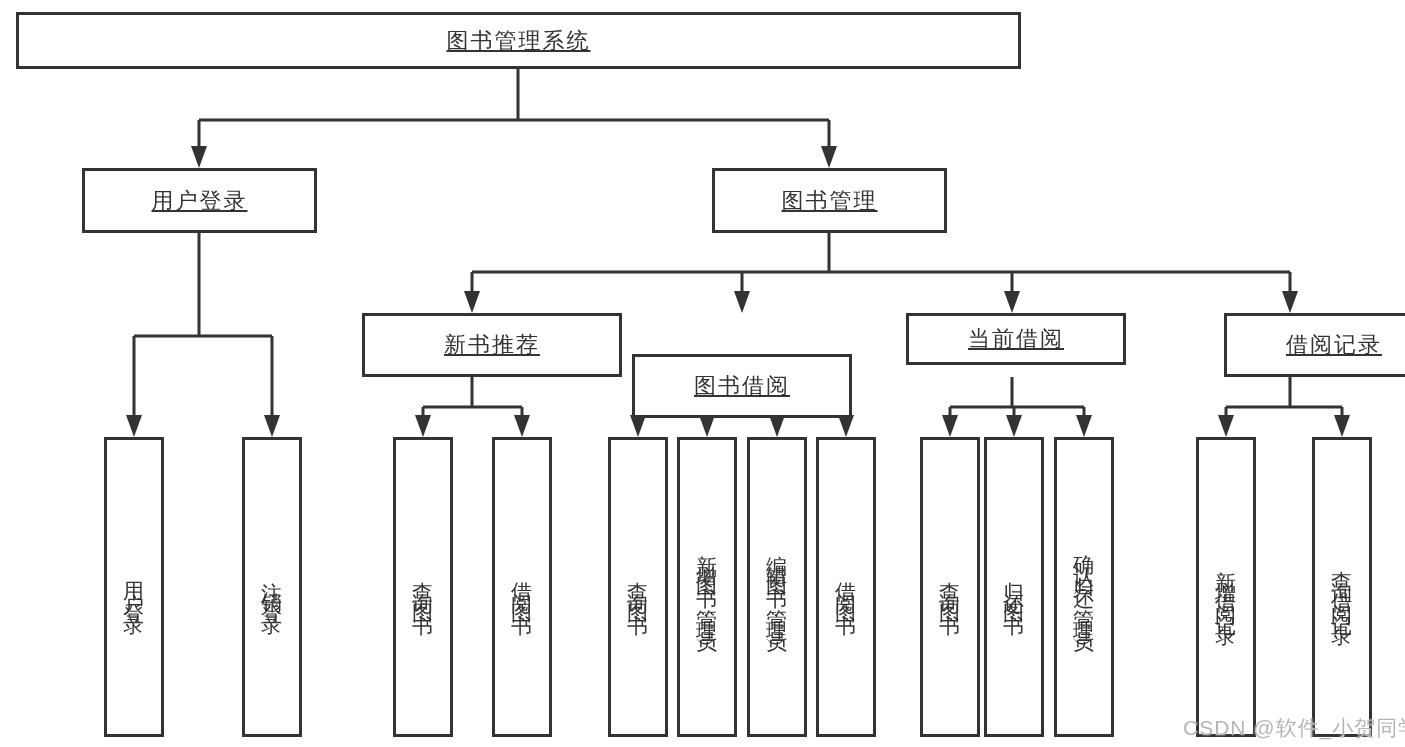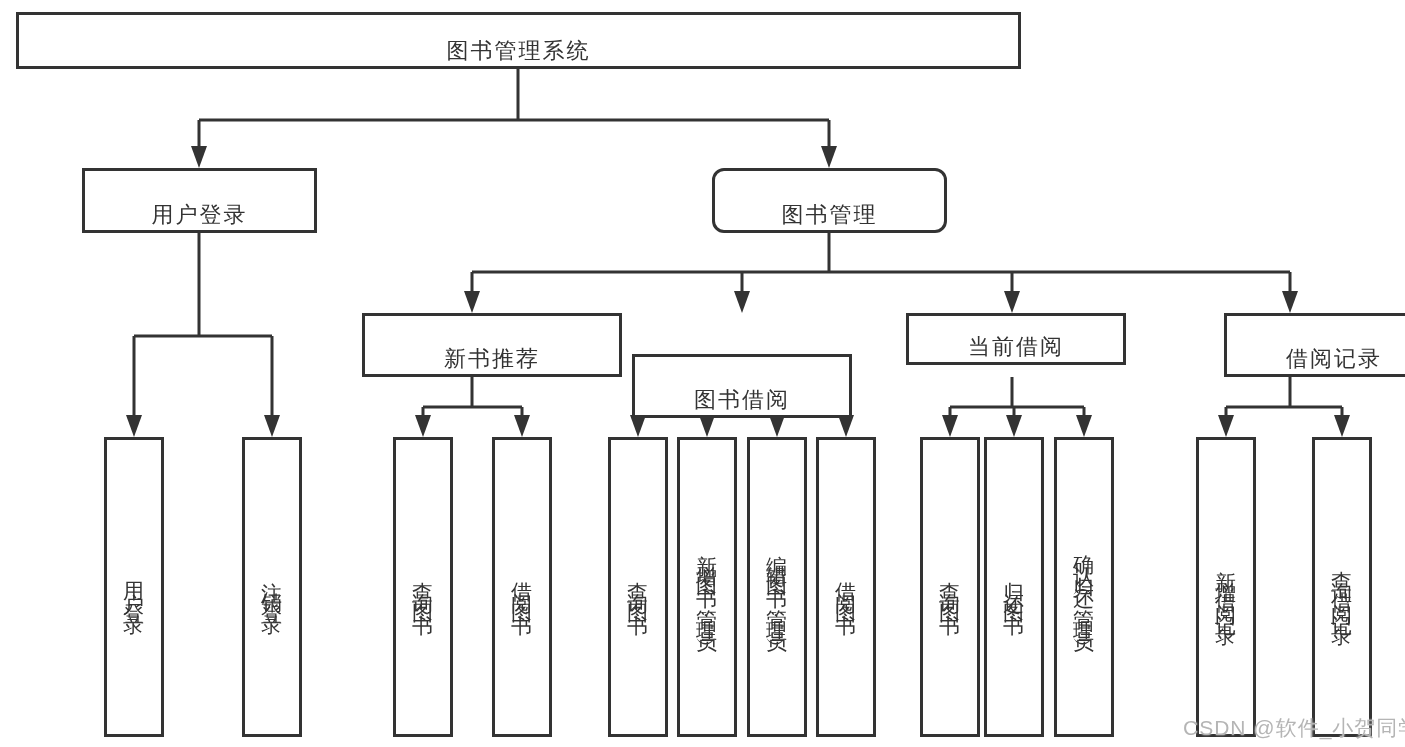--- a/index.html
+++ b/index.html
@@ -20,26 +20,27 @@
     left: 0; top: 0;
     width: 1405px; height: 747px;
     pointer-events: none;
   }
   .node {
     position: absolute;
     box-sizing: border-box;
     border: 3px solid #333333;
     background: #ffffff;
     display: flex;
-    align-items: flex-end;
+    align-items: center;
     justify-content: center;
     color: #333333;
     font-size: 22px;
     letter-spacing: 2px;
     white-space: nowrap;
+    text-decoration: underline;
   }
   .vnode {
     position: absolute;
     box-sizing: border-box;
     border: 3px solid #333333;
     background: #ffffff;
     display: flex;
     align-items: center;
     justify-content: center;
     color: #333333;
@@ -109,21 +110,21 @@
     </g>
   </svg>
 
   <div class="node" style="left:16px; top:12px; width:1005px; height:57px;">
     <span>图书管理系统</span>
   </div>
 
   <div class="node" style="left:82px; top:168px; width:235px; height:65px;">
     <span>用户登录</span>
   </div>
-  <div class="node" style="left:712px; top:168px; width:235px; height:65px;border-radius:12px;">
+  <div class="node" style="left:712px; top:168px; width:235px; height:65px;">
     <span>图书管理</span>
   </div>
 
   <div class="node" style="left:362px; top:313px; width:260px; height:64px;">
     <span>新书推荐</span>
   </div>
   <div class="node" style="left:632px; top:313px; width:220px; height:64px;margin-top:41px;">
     <span>图书借阅</span>
   </div>
   <div class="node" style="left:906px; top:313px; width:220px; height:52px;">

